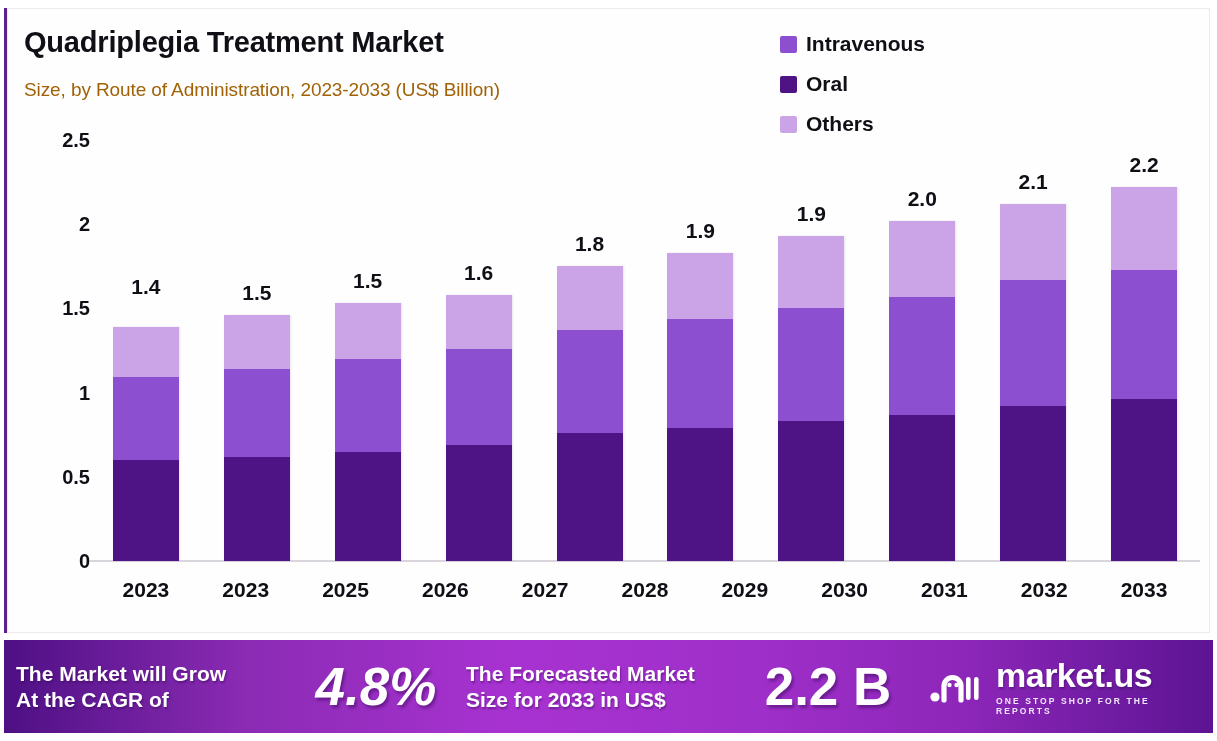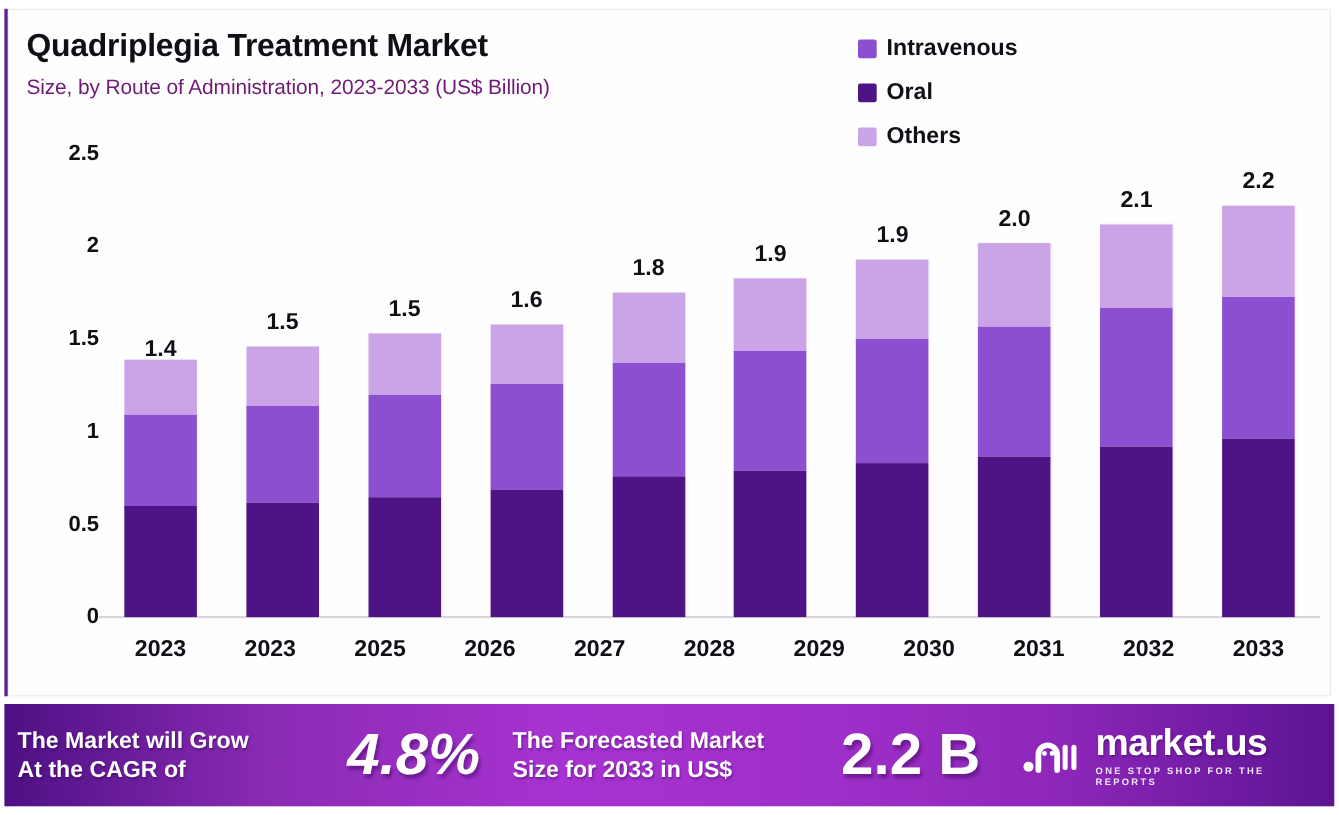--- a/index.html
+++ b/index.html
@@ -27,22 +27,22 @@
     background: #fefefe;
   }
 
   
   .header { position: absolute; left: 24px; top: 26px; width: 740px; }
   .chart-title {
     font-size: 29px; font-weight: 700; color: #100f16;
     letter-spacing: -0.2px; line-height: 1.15;
   }
   .chart-subtitle {
-    margin-top: 10px;
-    font-size: 19px; font-weight: 400; color: #701a75;
+    margin-top: 20px;
+    font-size: 19px; font-weight: 400; color: #a16207;
     letter-spacing: -0.1px;
   }
 
   
   .legend {
     position: absolute; left: 780px; top: 32px;
     width: 420px;
     display: flex; flex-wrap: wrap;
     column-gap: 0px; row-gap: 16px;
   }
@@ -178,21 +178,21 @@
       <div class="ytick" style="top: 336.8px;">0.5</div>
       <div class="ytick" style="top: 252.6px;">1</div>
       <div class="ytick" style="top: 168.4px;">1.5</div>
       <div class="ytick" style="top: 84.2px;">2</div>
       <div class="ytick" style="top: 0px; text-align: center;">2.5</div>
     </div>
   <div class="baseline"></div>
 
   <div class="bars" id="bars">
       <div class="bar-col">
-        <div class="bar-total" style="bottom: 231px;">1.4</div>
+        <div class="bar-total" style="bottom: 262px;">1.4</div>
         <div class="bar-stack">
           <div class="seg" style="height: 50.52px; background: rgb(203, 164, 232);"></div>
           <div class="seg" style="height: 82.516px; background: rgb(139, 79, 208);"></div>
           <div class="seg" style="height: 101.04px; background: rgb(78, 19, 132);"></div>
         </div>
       </div>
       <div class="bar-col">
         <div class="bar-total" style="bottom: 255.864px;">1.5</div>
         <div class="bar-stack">
           <div class="seg" style="height: 53.888px; background: rgb(203, 164, 232);"></div>

